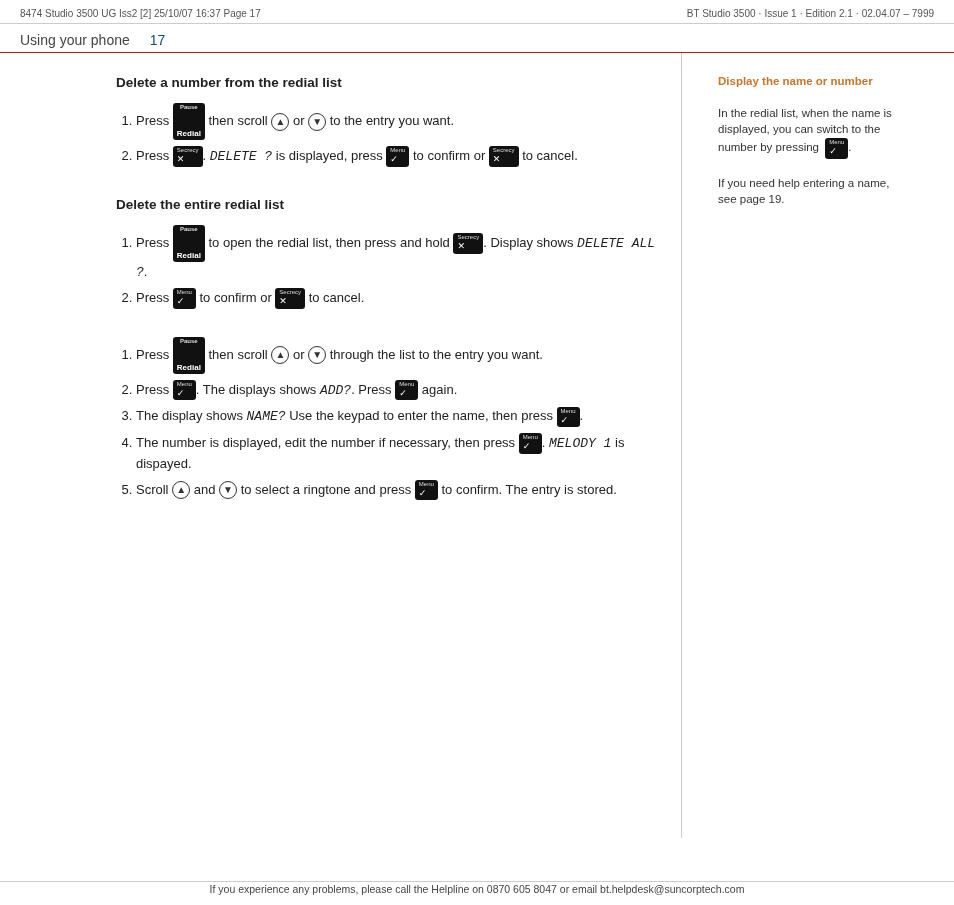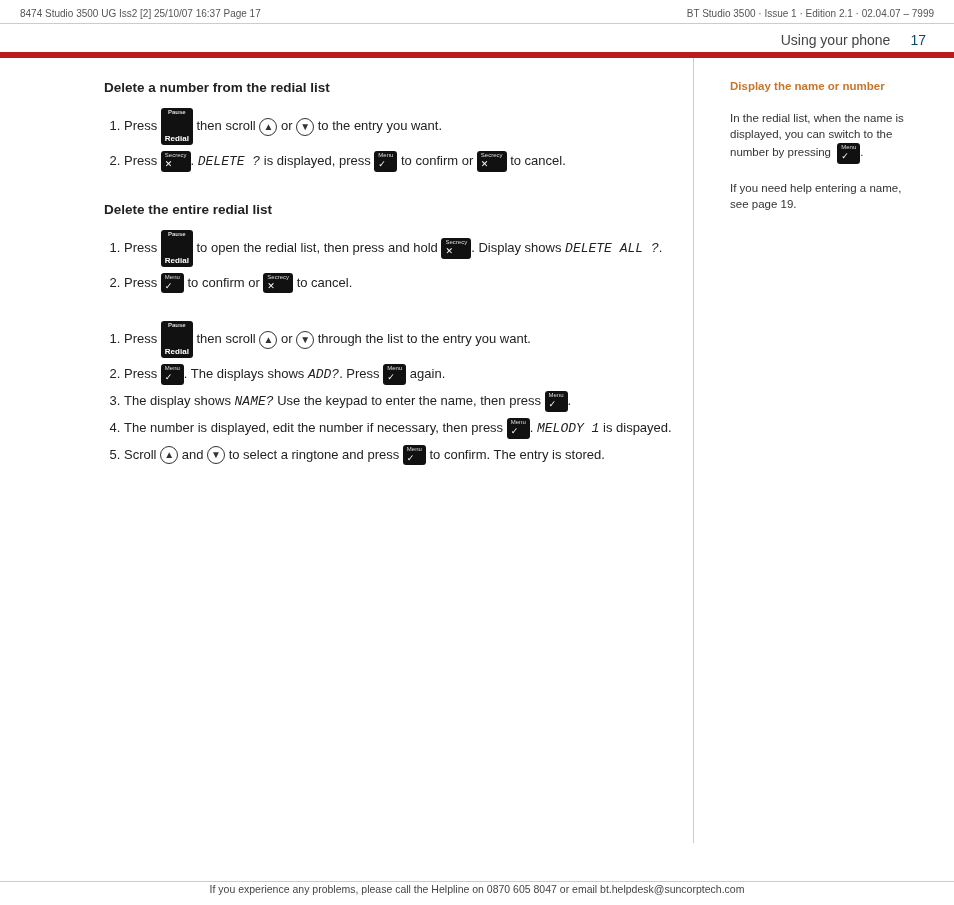--- a/index.html
+++ b/index.html
@@ -20,41 +20,40 @@
       justify-content: space-between;
       align-items: flex-start;
       padding: 8px 20px 4px 20px;
       border-bottom: 1px solid #ccc;
       font-size: 10px;
       color: #555;
     }
 
     .page-title-bar {
       display: flex;
-      justify-content: flex-end;
       align-items: center;
       padding: 8px 28px 4px 20px;
-      border-bottom: 6px solid #b91c1c;
+      border-bottom: 1px solid #b91c1c;
     }
 
     .page-title-text {
       font-size: 14px;
       color: #444;
       margin-right: 20px;
     }
 
     .page-number {
       font-size: 14px;
       color: #0c4a6e;
     }
 
     .content-area {
       display: flex;
       flex-direction: row;
-      padding: 0 24px;
+      padding: 0 36px;
       height: calc(905px - 120px);
       gap: 16px;
     }
 
     .main-content {
       flex: 1;
       padding: 20px 20px 10px 80px;
       border-right: 1px solid #ccc;
       font-size: 13px;
       line-height: 1.5;

